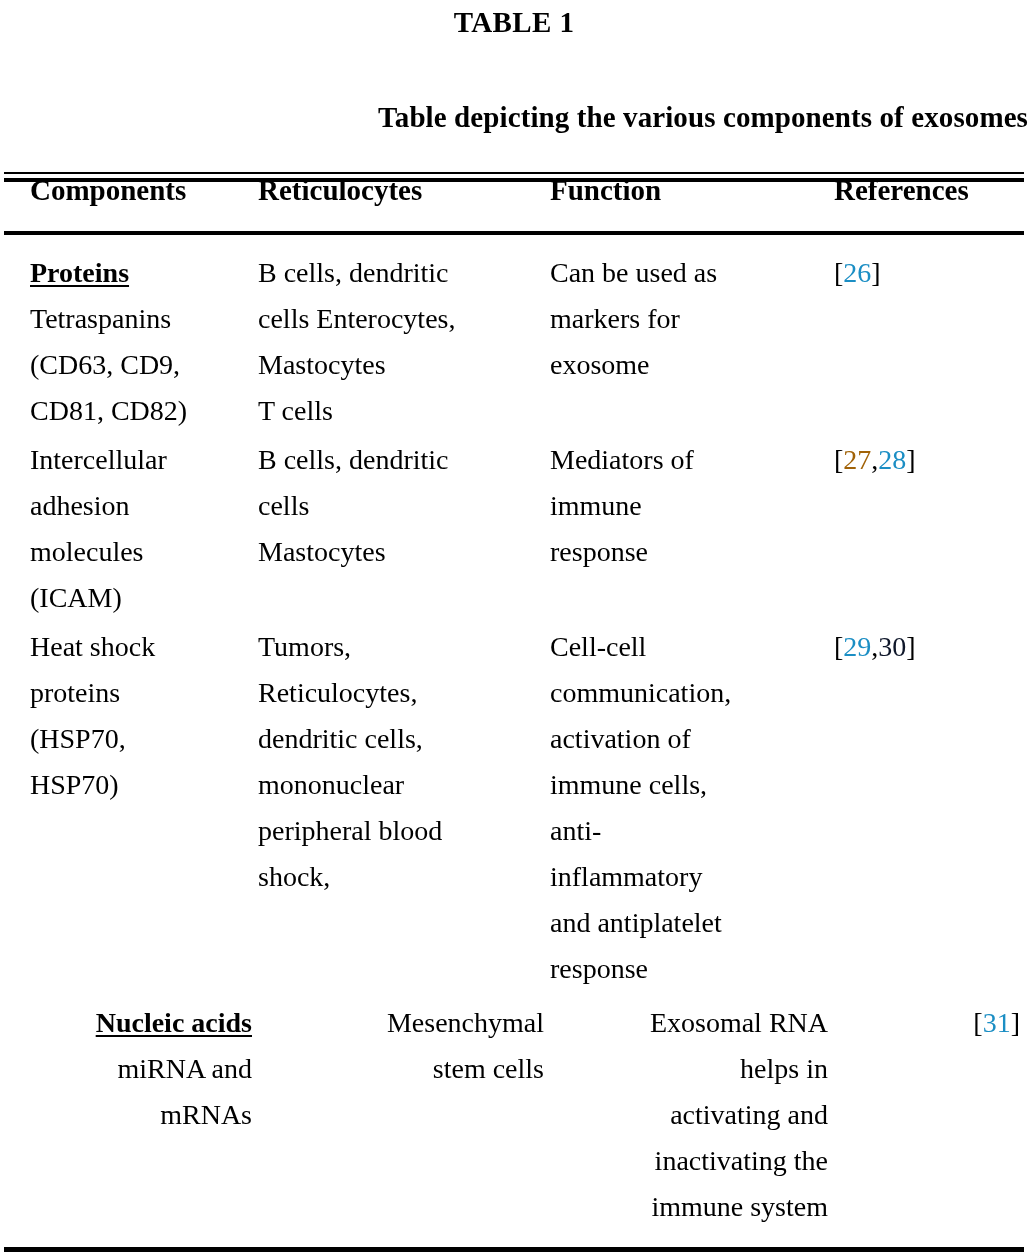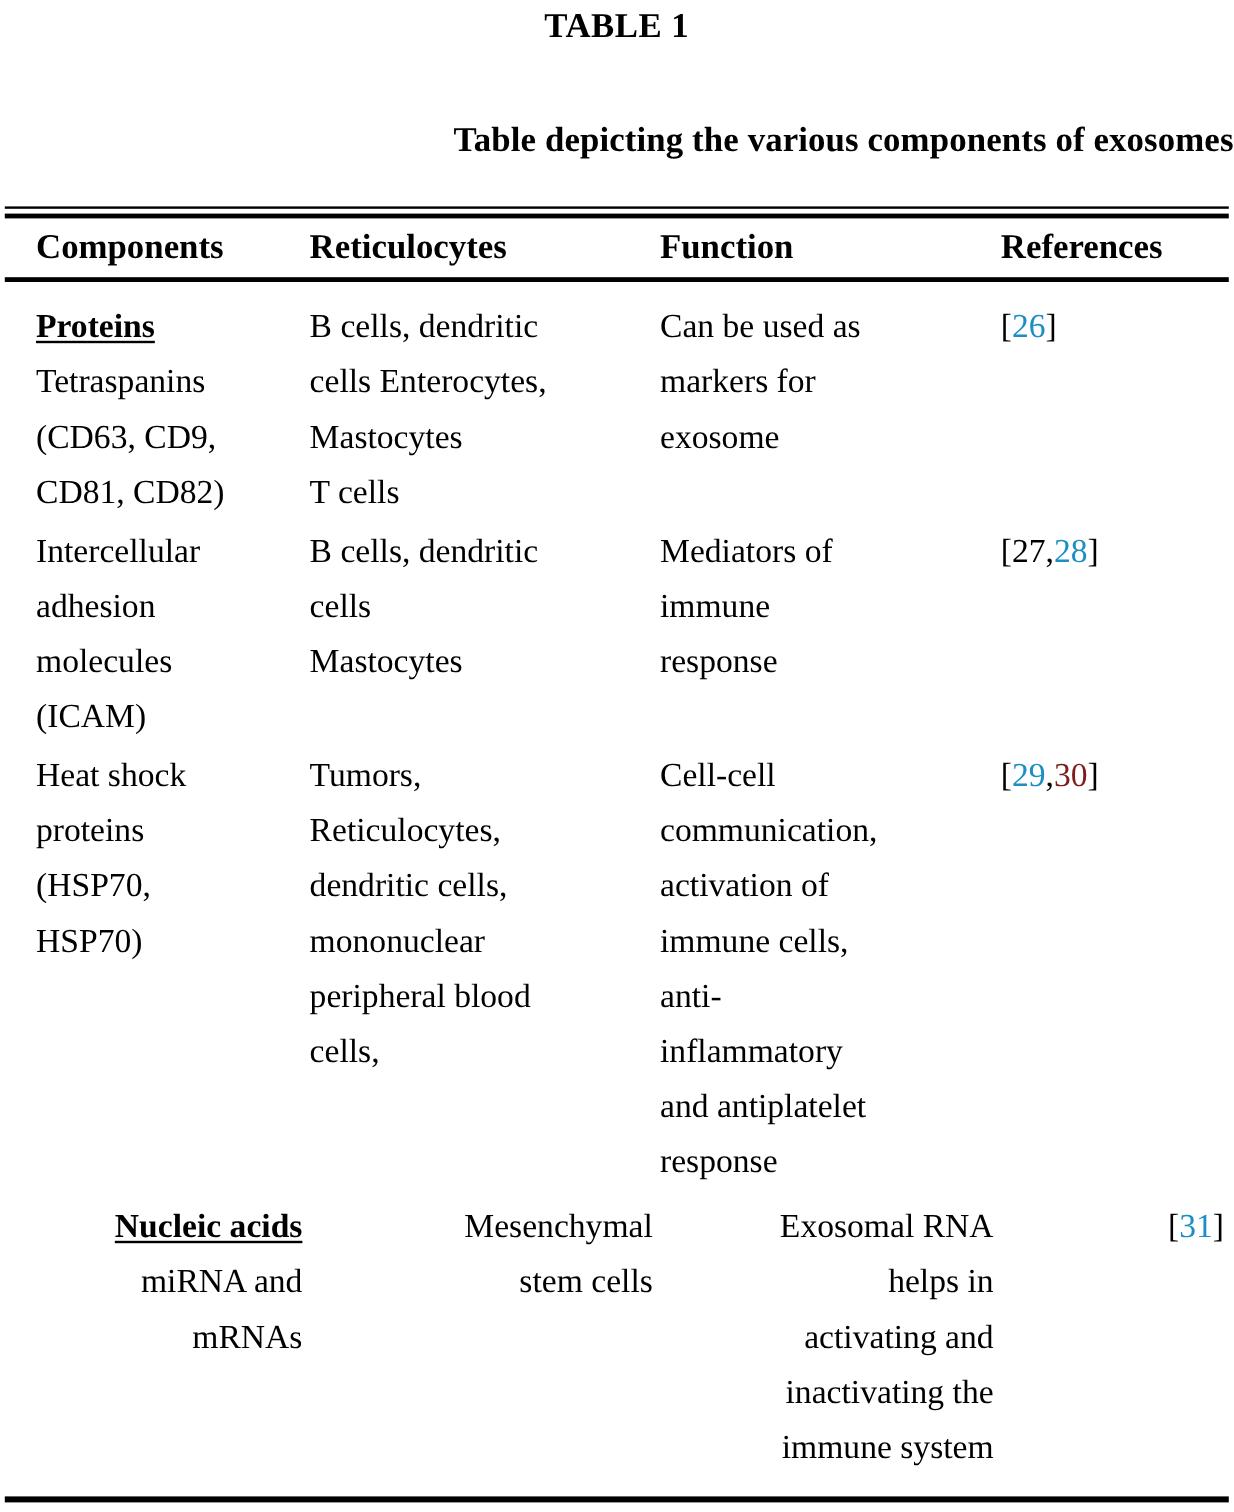--- a/index.html
+++ b/index.html
@@ -54,21 +54,21 @@
     width: 1020px;
     background: #000000;
   }
   .rule-top-thin   { top: 172px; height: 2px; }
   .rule-top-thick  { top: 178px; height: 4px; }
   .rule-header-bot { top: 231px; height: 4px; }
   .rule-bottom     { top: 1247px; height: 5px; }
 
   .header-row {
     position: absolute;
-    top: 188px;
+    top: 172px;
     left: 0;
     width: 1028px;
     height: 42px;
   }
   .header-cell {
     position: absolute;
     font-weight: bold;
     font-size: 29px;
     line-height: 36px;
     white-space: nowrap;
@@ -176,50 +176,50 @@
           <span class="cell-line">B cells, dendritic</span>
           <span class="cell-line">cells</span>
           <span class="cell-line">Mastocytes</span>
         </div>
         <div class="cell col-function">
           <span class="cell-line">Mediators of</span>
           <span class="cell-line">immune</span>
           <span class="cell-line">response</span>
         </div>
         <div class="cell col-references">
-          <span class="cell-line"><span class="ref-bracket">[</span><span class="ref-num" style="color: #000000;">27</span><span class="ref-sep">,</span><span class="ref-num" style="color: rgb(27, 142, 196);">28</span><span class="ref-bracket">]</span></span>
+          <span class="cell-line"><span class="ref-bracket">[</span><span class="ref-num" style="color: #a16207;">27</span><span class="ref-sep">,</span><span class="ref-num" style="color: rgb(27, 142, 196);">28</span><span class="ref-bracket">]</span></span>
         </div>
       </div>
       <div class="data-row" style="top: 374px; position: absolute; height: 368px;">
         <div class="cell col-components">
           <span class="cell-line">Heat shock</span>
           <span class="cell-line">proteins</span>
           <span class="cell-line">(HSP70,</span>
           <span class="cell-line">HSP70)</span>
         </div>
         <div class="cell col-localization">
           <span class="cell-line">Tumors,</span>
           <span class="cell-line">Reticulocytes,</span>
           <span class="cell-line">dendritic cells,</span>
           <span class="cell-line">mononuclear</span>
           <span class="cell-line">peripheral blood</span>
-          <span class="cell-line">cells,</span>
+          <span class="cell-line">shock,</span>
         </div>
         <div class="cell col-function">
           <span class="cell-line">Cell-cell</span>
           <span class="cell-line">communication,</span>
           <span class="cell-line">activation of</span>
           <span class="cell-line">immune cells,</span>
           <span class="cell-line">anti-</span>
           <span class="cell-line">inflammatory</span>
           <span class="cell-line">and antiplatelet</span>
           <span class="cell-line">response</span>
         </div>
         <div class="cell col-references">
-          <span class="cell-line"><span class="ref-bracket">[</span><span class="ref-num" style="color: rgb(27, 142, 196);">29</span><span class="ref-sep">,</span><span class="ref-num" style="color: #7f1d1d;">30</span><span class="ref-bracket">]</span></span>
+          <span class="cell-line"><span class="ref-bracket">[</span><span class="ref-num" style="color: rgb(27, 142, 196);">29</span><span class="ref-sep">,</span><span class="ref-num" style="color: #0f172a;">30</span><span class="ref-bracket">]</span></span>
         </div>
       </div>
       <div class="data-row" style="top: 750px; position: absolute; height: 230px; text-align: right;">
         <div class="cell col-components">
           <span class="cell-line lead-term">Nucleic acids</span>
           <span class="cell-line"> miRNA and</span>
           <span class="cell-line">mRNAs</span>
         </div>
         <div class="cell col-localization">
           <span class="cell-line">Mesenchymal</span>

